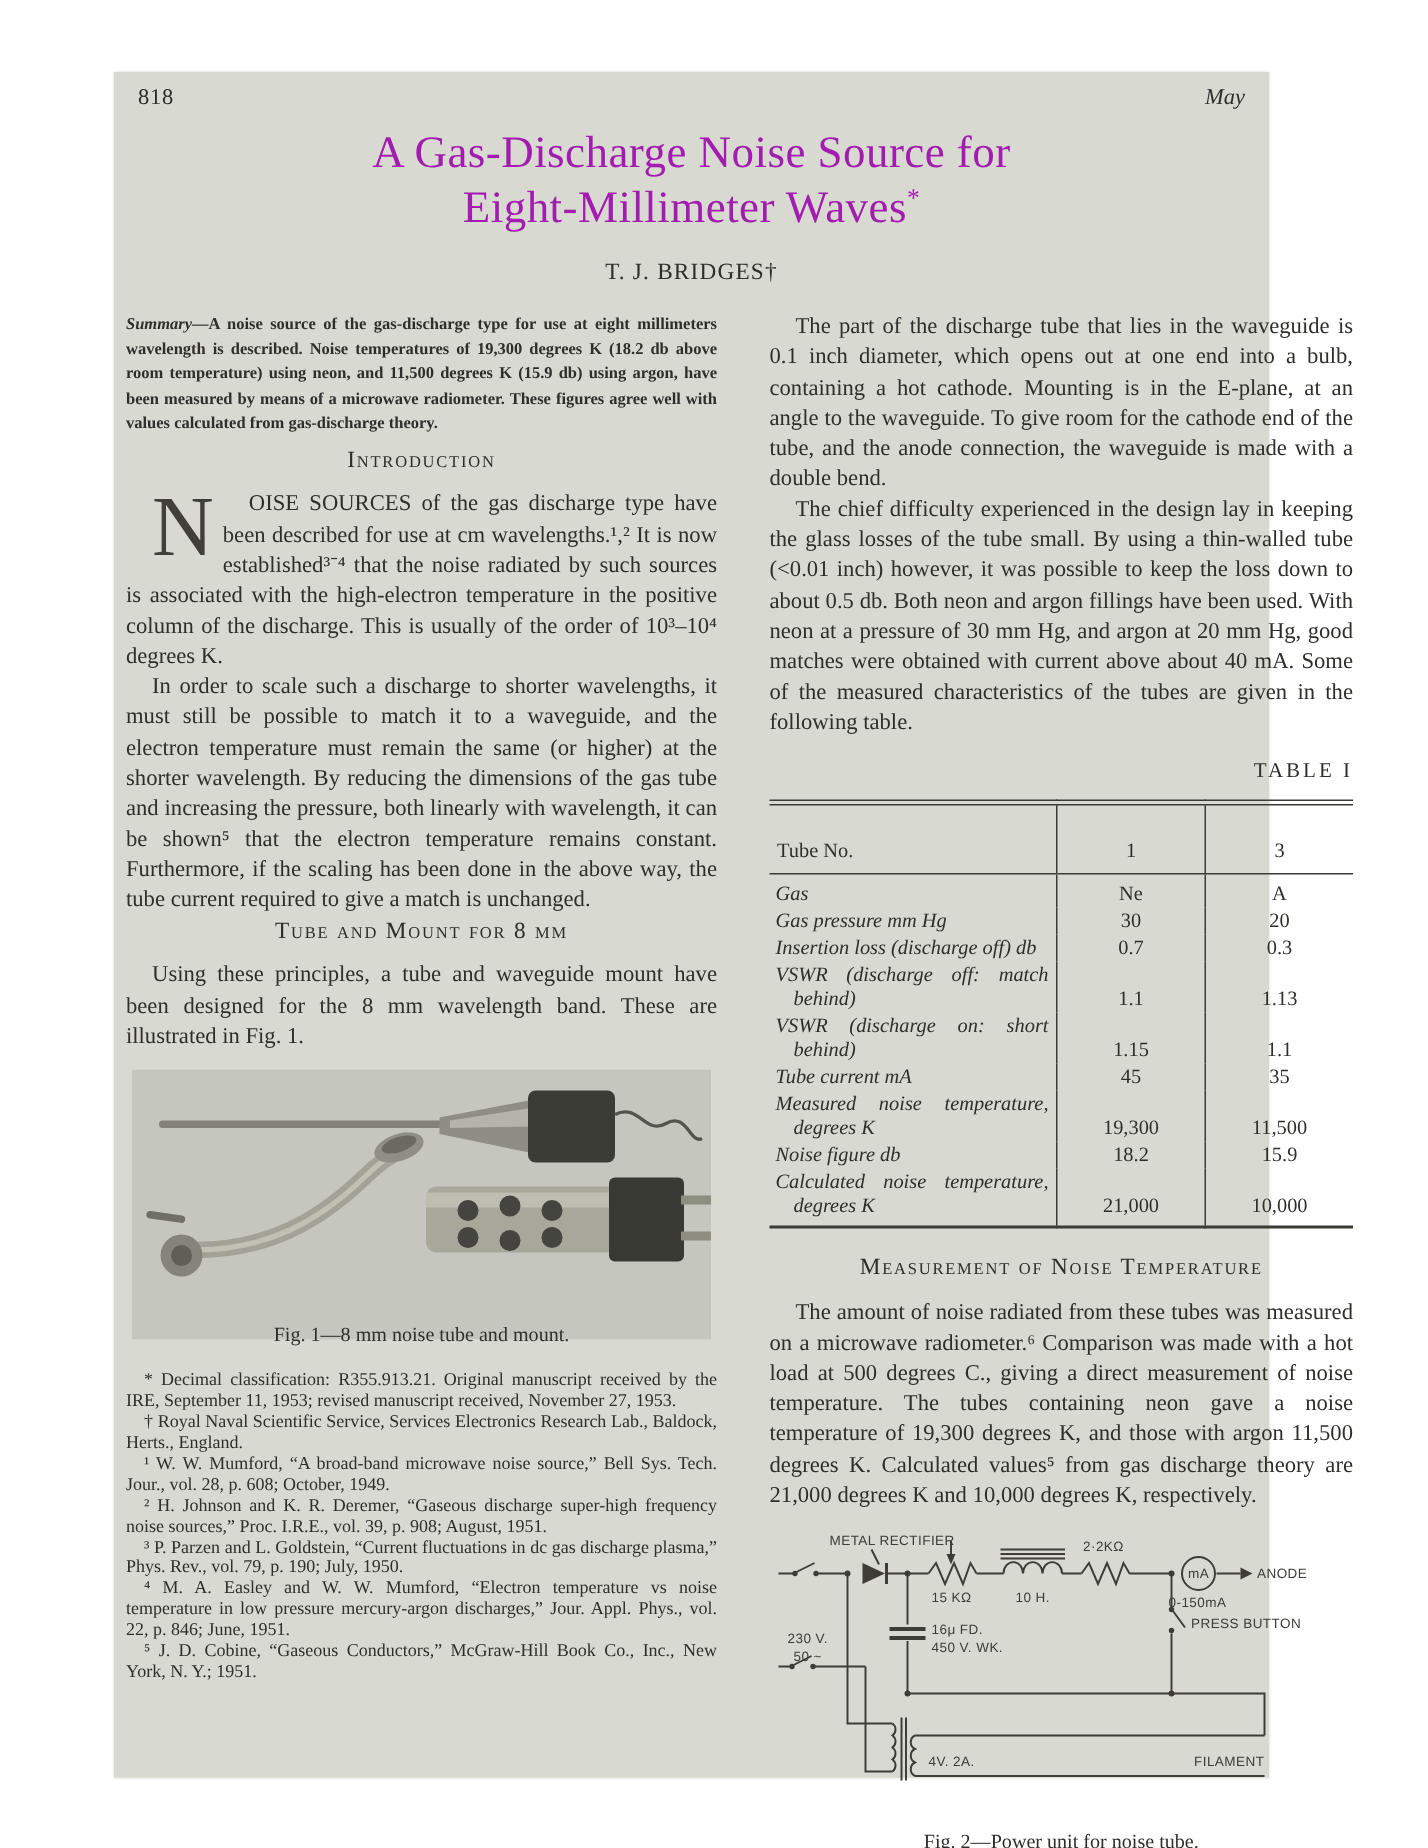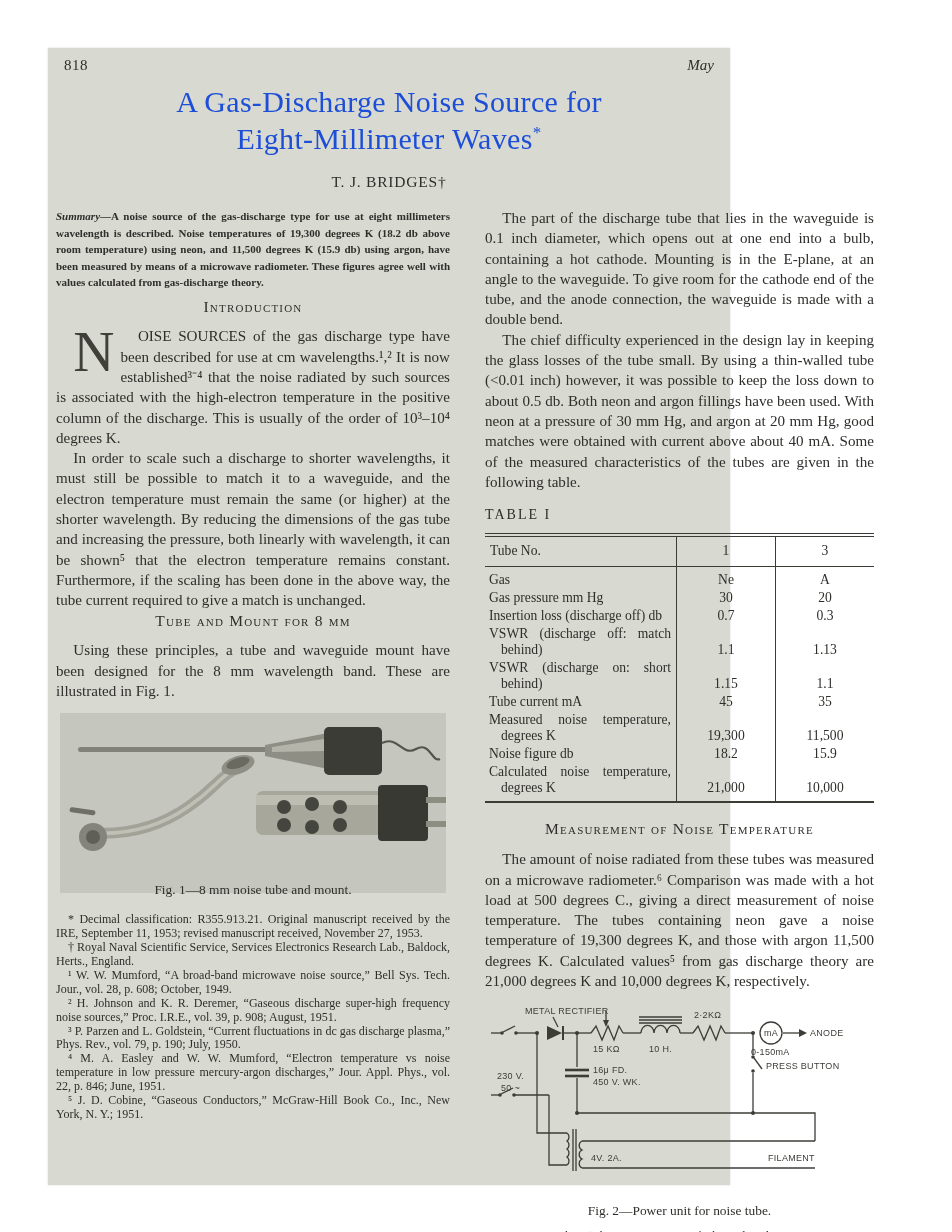--- a/index.html
+++ b/index.html
@@ -1,46 +1,46 @@
 <!DOCTYPE html>
 <html><head>
 <meta charset="utf-8">
 <style>
   html,body{margin:0;padding:0;background:#ffffff;width:952px;height:1232px;position:relative;
     font-family:"Liberation Serif", serif;color:#2f2e2b;}
-  .page{position:absolute;left:48px;top:48px;width:682px;height:1137px;background:#d8d9d1;
+  .page{position:absolute;left:76px;top:48px;width:770px;height:1137px;background:#d8d9d1;
     box-shadow:0 0 2px rgba(0,0,0,.15);} 
   .hdr{position:absolute;top:9px;left:16px;right:16px;height:20px;font-size:15px;}
   .hdr .pn{position:absolute;left:0;top:0;letter-spacing:.5px;}
   .hdr .jt{position:absolute;left:0;right:0;text-align:center;font-style:italic;letter-spacing:.5px;}
   .hdr .mo{position:absolute;right:0;top:0;font-style:italic;}
   .title{position:absolute;top:36px;left:0;right:0;text-align:center;font-size:30px;line-height:1.23;
-    color:#1d4ed8;letter-spacing:.3px;}
+    color:#a21caf;letter-spacing:.3px;}
   .title sup{font-size:17px;}
   .author{position:absolute;top:125px;left:0;right:0;text-align:center;font-size:15.5px;letter-spacing:.8px;}
   .col{position:absolute;top:160px;font-size:15.1px;line-height:1.345;text-align:justify;}
   .col-l{left:8px;width:394px;}
   .col-r{left:437px;width:389px;}
   p.body{margin:0;text-indent:1.15em;}
   .summary{font-size:11px;font-weight:bold;line-height:1.5;margin:0 0 6px 0;text-align:justify;}
   .summary .lead{font-style:italic;}
   .shead{text-align:center;font-variant:small-caps;font-size:15.5px;letter-spacing:1.2px;
     margin:0 0 9px 0;text-indent:0;}
   .dropcap-p{text-indent:0;}
   .dropcap{float:left;font-size:57px;line-height:.8;padding:3px 6px 0 0;color:#403f3a;}
   .fig{margin-top:12px;text-align:center;}
   .figcap{font-size:13.4px;margin-top:7px;text-align:center;text-indent:0;}
   .fnotes{margin-top:14px;font-size:12px;line-height:1.16;}
   .fnotes p{margin:0;text-indent:1em;}
-  .t1head{text-align:left;font-size:14px;letter-spacing:2px;margin:14px 0 8px 0;}
+  .t1head{text-align:right;font-size:14px;letter-spacing:2px;margin:14px 0 8px 0;}
   table.t1{width:100%;border-collapse:collapse;font-size:13.6px;line-height:1.18;
     border-top:4px double #3c3b36;border-bottom:2px solid #3c3b36;}
   table.t1 td{padding:1px 5px;}
-  table.t1 .hrow td{padding:6px 5px 7px 5px;border-bottom:1.5px solid #3c3b36;}
-  table.t1 .lbl{padding-left:16px;text-indent:-12px;}
+  table.t1 .hrow td{padding:22px 5px 7px 5px;border-bottom:1.5px solid #3c3b36;}
+  table.t1 .lbl{padding-left:16px;text-indent:-12px;font-style:italic;}
   table.t1 .val{border-left:1.2px solid #3c3b36;text-align:center;width:88px;vertical-align:bottom;}
   table.t1 .sp td{padding-top:5px;}
   .circ text{font-family:"Liberation Sans", sans-serif;font-size:9px;fill:#3d3c37;letter-spacing:.3px;}
   .photo{display:block;margin:0 auto;}
 </style>
 </head>
 <body>
 
 <div class="page">
 

